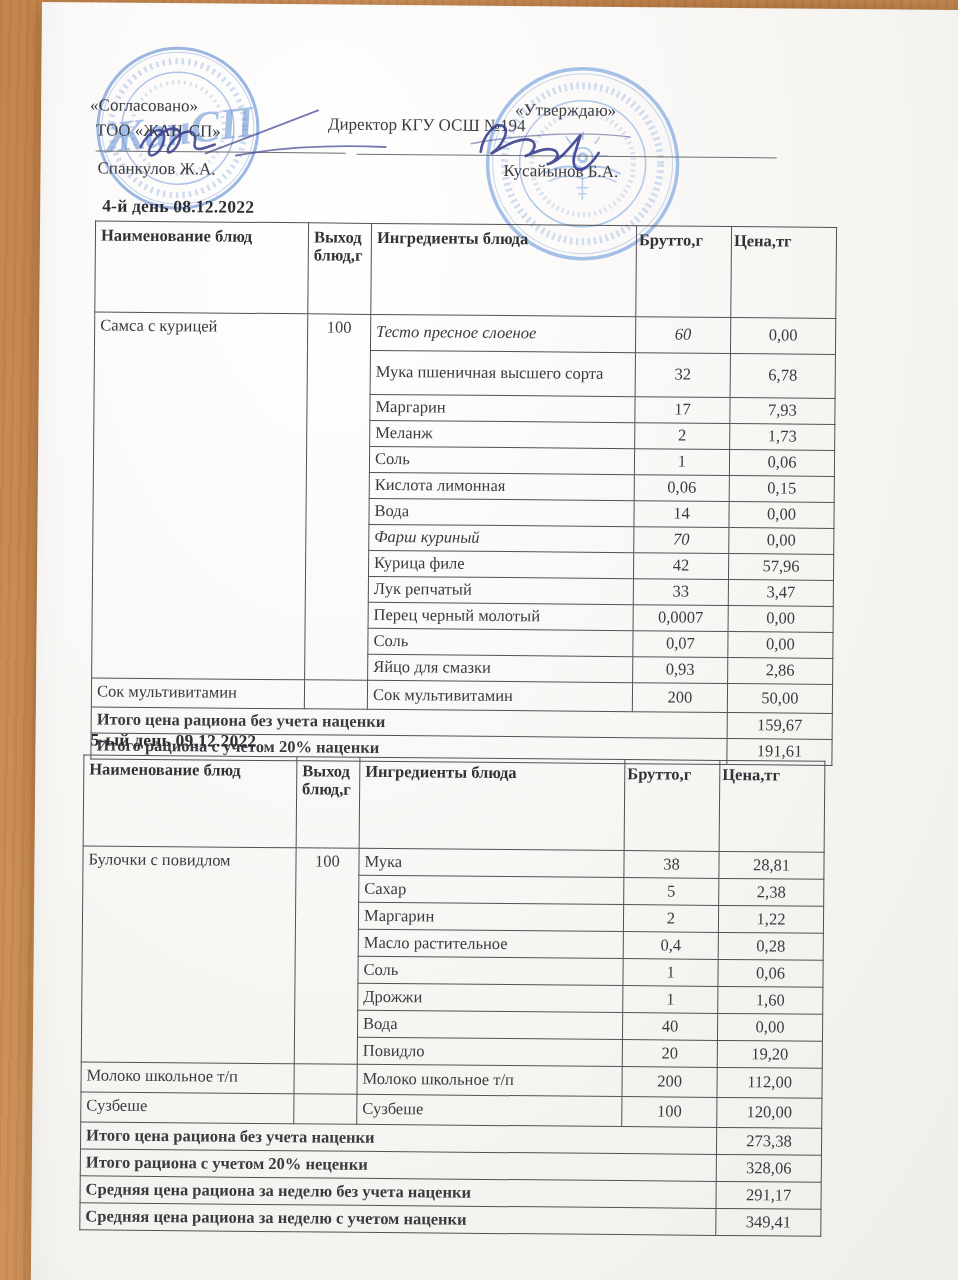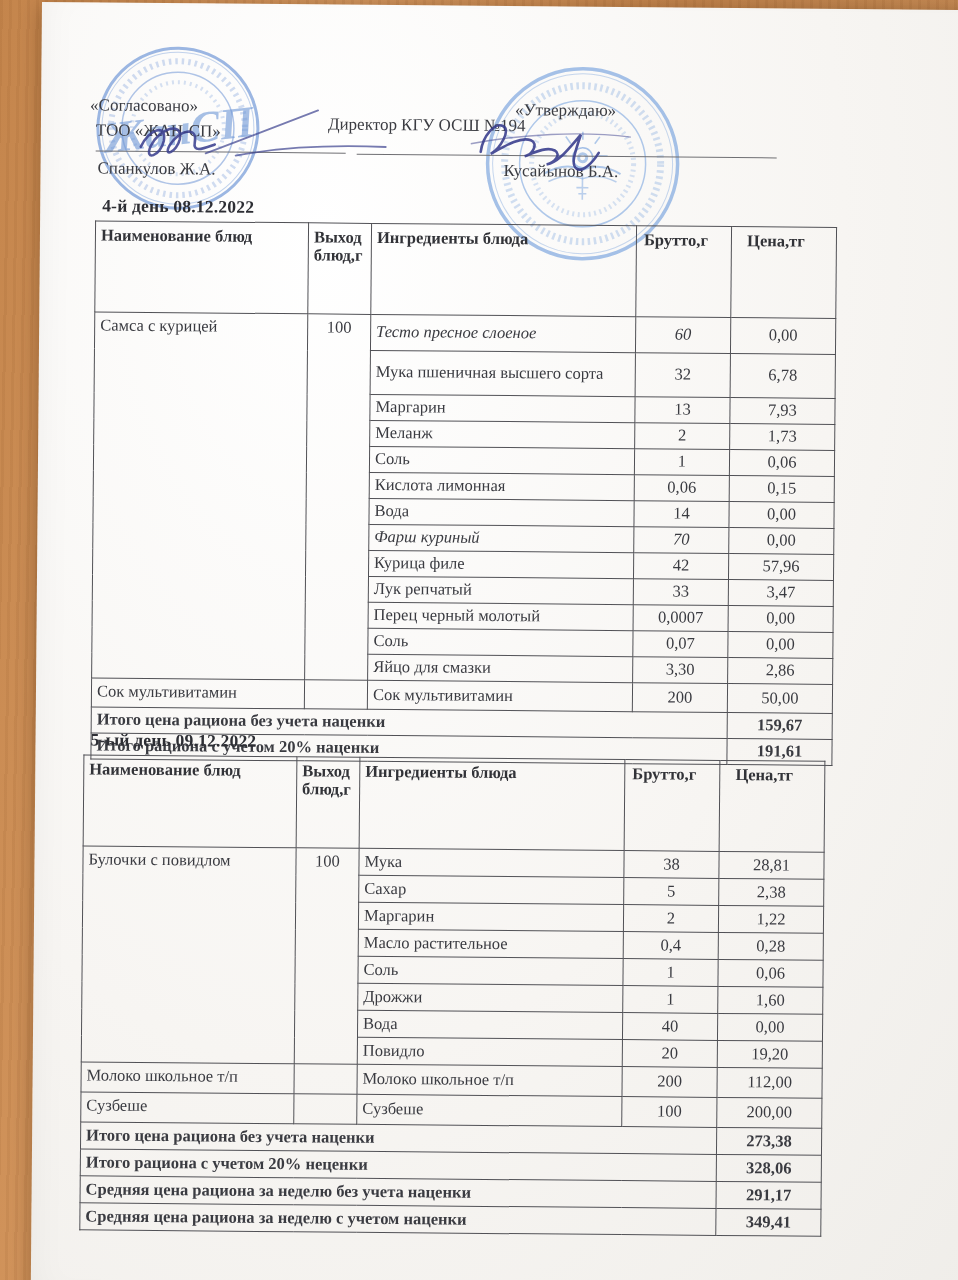--- a/index.html
+++ b/index.html
@@ -30,27 +30,27 @@
 
   .sec{position:absolute;}
   .day-title{font-size:17.5px;font-weight:bold;color:#2d2e34;margin:0 0 4px 7px;letter-spacing:.2px;}
 
   table.menu{border-collapse:collapse;table-layout:fixed;color:#3a3b41;}
   .menu th,.menu td{
     border:1.5px solid #515156;padding:1px 5px;font-size:16.5px;line-height:1.1;
     overflow:hidden;font-family:"Liberation Serif",serif;
   }
   .menu th{font-weight:bold;text-align:left;vertical-align:top;padding-top:5px;height:84px;color:#323338;}
-  .menu th.c3,.menu th.c4{text-align:center;padding-left:2px;padding-right:18px;}
+  .menu th.c3,.menu th.c4{padding-left:2px;padding-right:18px;}
   .menu td{vertical-align:middle;}
   .menu td.dish,.menu td.out{vertical-align:top;padding-top:4px;}
   .menu td.out,.menu td.num{text-align:center;}
   .menu td.it{font-style:italic;}
   .menu td.tot{font-weight:bold;}
-  .menu td.totv{font-weight:bold;text-align:center;}
+  .menu td.totv{font-weight:normal;text-align:center;}
   .t0 td{height:23px;}
   .t1 td{height:24px;}
   .t0 tbody tr:nth-child(1) td{height:33px;}
   .t0 tbody tr:nth-child(2) td{height:41px;}
 </style>
 </head>
 <body>
 
 <div class="wood">
   <div class="paper">
@@ -129,21 +129,21 @@
               <td class="num it">60</td>
               <td class="num">0,00</td>
             </tr>
             <tr>
               <td class="ing">Мука пшеничная высшего сорта</td>
               <td class="num">32</td>
               <td class="num">6,78</td>
             </tr>
             <tr>
               <td class="ing">Маргарин</td>
-              <td class="num">13</td>
+              <td class="num">17</td>
               <td class="num">7,93</td>
             </tr>
             <tr>
               <td class="ing">Меланж</td>
               <td class="num">2</td>
               <td class="num">1,73</td>
             </tr>
             <tr>
               <td class="ing">Соль</td>
               <td class="num">1</td>
@@ -179,21 +179,21 @@
               <td class="num">0,0007</td>
               <td class="num">0,00</td>
             </tr>
             <tr>
               <td class="ing">Соль</td>
               <td class="num">0,07</td>
               <td class="num">0,00</td>
             </tr>
             <tr>
               <td class="ing">Яйцо для смазки</td>
-              <td class="num">3,30</td>
+              <td class="num">0,93</td>
               <td class="num">2,86</td>
             </tr>
             <tr>
               <td class="dish" rowspan="1">Сок мультивитамин</td>
               <td class="out" rowspan="1"></td>
               <td class="ing">Сок мультивитамин</td>
               <td class="num">200</td>
               <td class="num">50,00</td>
             </tr>
             <tr>
@@ -275,21 +275,21 @@
               <td class="out" rowspan="1"></td>
               <td class="ing">Молоко школьное т/п</td>
               <td class="num">200</td>
               <td class="num">112,00</td>
             </tr>
             <tr>
               <td class="dish" rowspan="1">Сузбеше</td>
               <td class="out" rowspan="1"></td>
               <td class="ing">Сузбеше</td>
               <td class="num">100</td>
-              <td class="num">200,00</td>
+              <td class="num">120,00</td>
             </tr>
             <tr>
               <td class="tot" colspan="4">Итого цена рациона без учета наценки</td>
               <td class="totv">273,38</td>
             </tr>
             <tr>
               <td class="tot" colspan="4">Итого рациона с учетом 20% неценки</td>
               <td class="totv">328,06</td>
             </tr>
             <tr>

